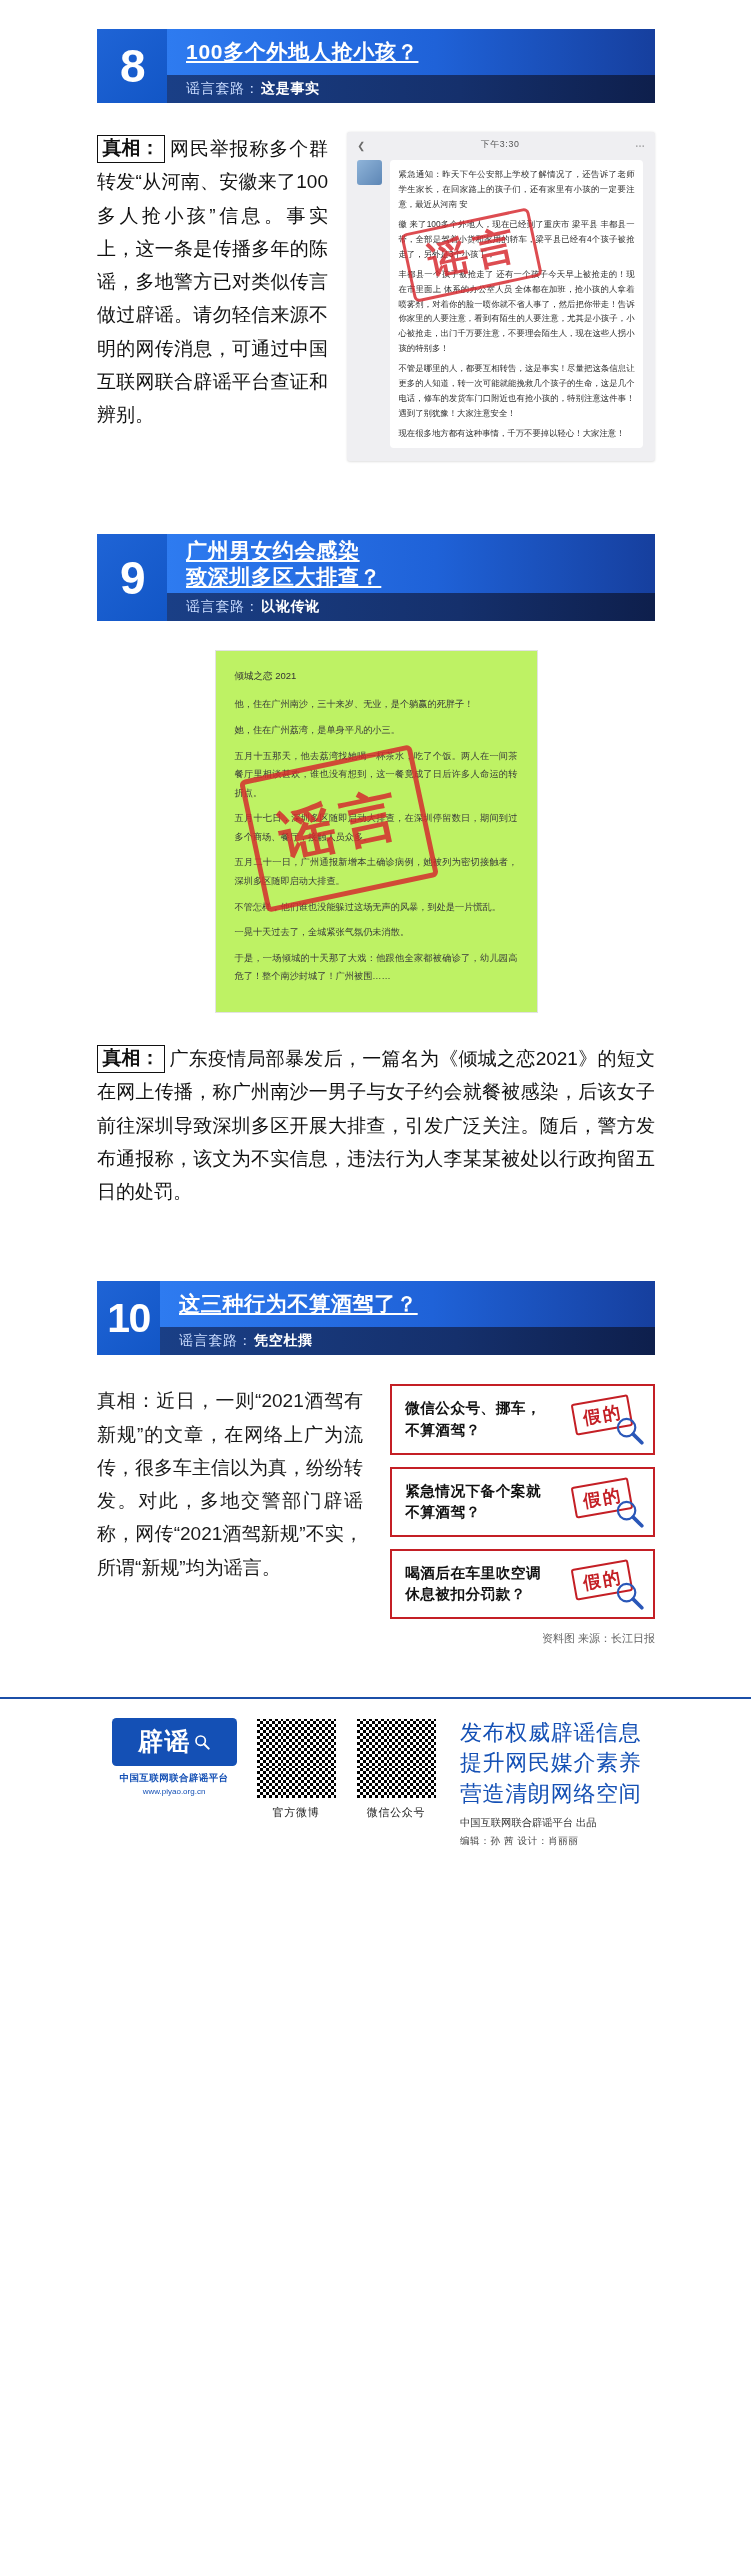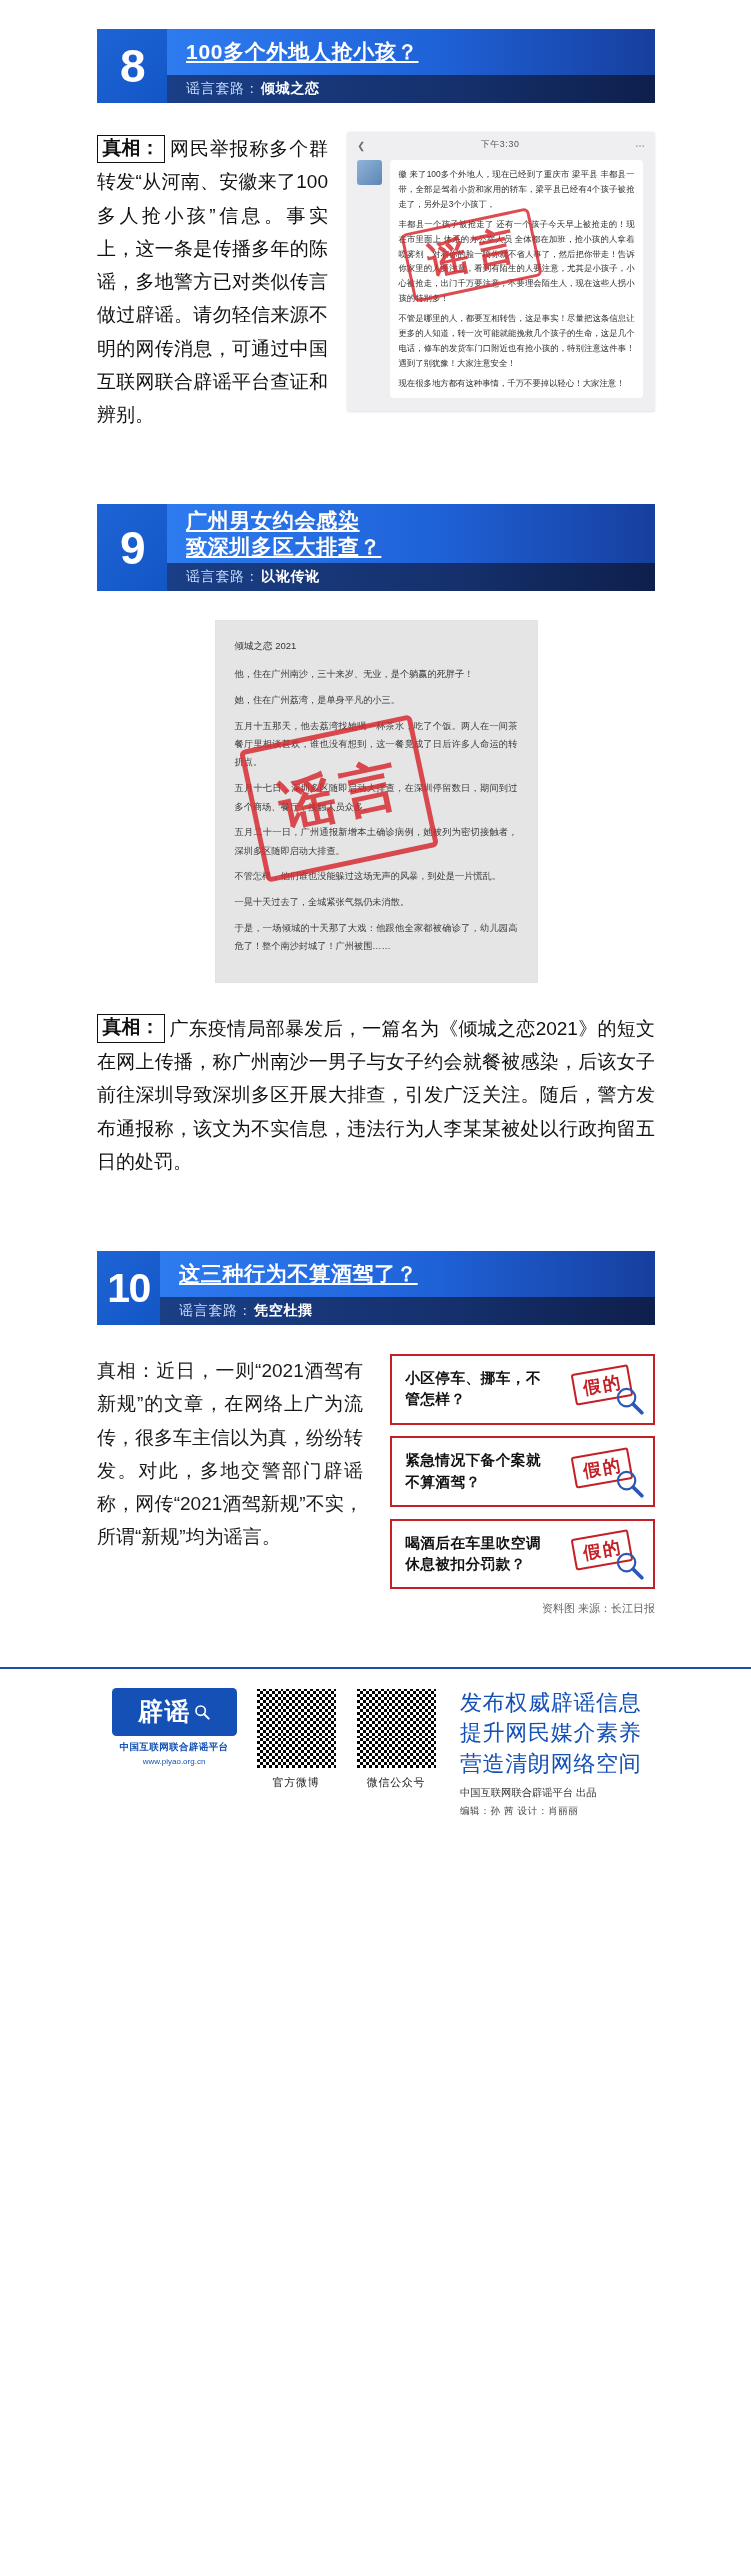--- a/index.html
+++ b/index.html
@@ -164,21 +164,21 @@
     left: 59px;
     top: 88px;
     font-size: 40px;
     padding: 2.9px 11.7px 5.9px 11.7px;
   }
 
   
   .shot9 {
     width: 323px;
     margin: 0 auto;
-    background: #e5e5e5;
+    background: #bef264;
     border: 0.7px solid #e2e2e2;
     box-sizing: border-box;
     padding: 14.7px 19px 19px 19px;
     position: relative;
     font-size: 9.2px;
     line-height: 2;
     color: #3a3a3a;
     text-align: justify;
   }
   .shot9 .t9-title { font-size: 9.5px; color: #333; margin-bottom: 10.3px; }
@@ -339,38 +339,39 @@
 <div class="page">
 
   <div class="spacer-40"></div>
 
   <div class="item-header">
     <div class="num-box">8</div>
     <div class="head-right">
       <div class="title-bar">100多个外地人抢小孩？</div>
       <div class="tag-bar">
         <span class="tag-label">谣言套路：</span>
-        <span class="tag-value">倾城之恋</span>
+        <span class="tag-value">这是事实</span>
       </div>
     </div>
   </div>
 
   <div class="spacer-40"></div>
 
   <div style="width:558px;margin:0 auto;position:relative;">
     <div style="float:right;width:308px;margin-left:19px;">
       <div class="shot8">
         <div class="topbar">
           <span>❮</span>
           <span class="mid">下午3:30</span>
           <span>⋯</span>
         </div>
         <div class="msg-row">
           <div class="avatar"></div>
           <div class="bubble">
+            <p>紧急通知：昨天下午公安部上学校了解情况了，还告诉了老师 学生家长，在回家路上的孩子们，还有家里有小孩的一定要注意，最近从河南 安</p>
             <p>徽 来了100多个外地人，现在已经到了重庆市 梁平县 丰都县一带，全部是驾着小货和家用的轿车，梁平县已经有4个孩子被抢走了，另外是3个小孩丁，</p>
             <p>丰都县一个孩子被抢走了 还有一个孩子今天早上被抢走的！现在市里面上 体系的办公室人员 全体都在加班，抢小孩的人拿着喷雾剂，对着你的脸一喷你就不省人事了，然后把你带走！告诉你家里的人要注意，看到有陌生的人要注意，尤其是小孩子，小心被抢走，出门千万要注意，不要理会陌生人，现在这些人拐小孩的特别多！</p>
             <p>不管是哪里的人，都要互相转告，这是事实！尽量把这条信息让更多的人知道，转一次可能就能挽救几个孩子的生命，这是几个电话，修车的发货车门口附近也有抢小孩的，特别注意这件事！遇到了别犹豫！大家注意安全！</p>
             <p>现在很多地方都有这种事情，千万不要掉以轻心！大家注意！</p>
           </div>
         </div>
         <div class="stamp stamp8">谣言</div>
       </div>
     </div>
 
@@ -437,21 +438,21 @@
   <div class="spacer-40"></div>
 
   <div class="ten-wrap">
     <div class="ten-left">
       <span class="tword">真相：</span><span>近日，一则“2021酒驾有新规”的文章，在网络上广为流传，很多车主信以为真，纷纷转发。对此，多地交警部门辟谣称，网传“2021酒驾新规”不实，所谓“新规”均为谣言。</span>
     </div>
 
     <div class="ten-right">
 
       <div class="fake-card">
-        <div class="fc-text">小区停车、挪车，不管怎样？</div>
+        <div class="fc-text">微信公众号、挪车，不算酒驾？</div>
         <div class="fc-right">
           <div class="fc-stamp">假的</div>
           <svg class="magnifier" viewBox="0 0 40 40">
             <circle cx="16" cy="16" r="12" fill="none" stroke="#2a57b8" stroke-width="3"></circle>
             <line x1="25" y1="25" x2="37" y2="37" stroke="#2a57b8" stroke-width="5" stroke-linecap="round"></line>
           </svg>
         </div>
       </div>
 
       <div class="fake-card">

